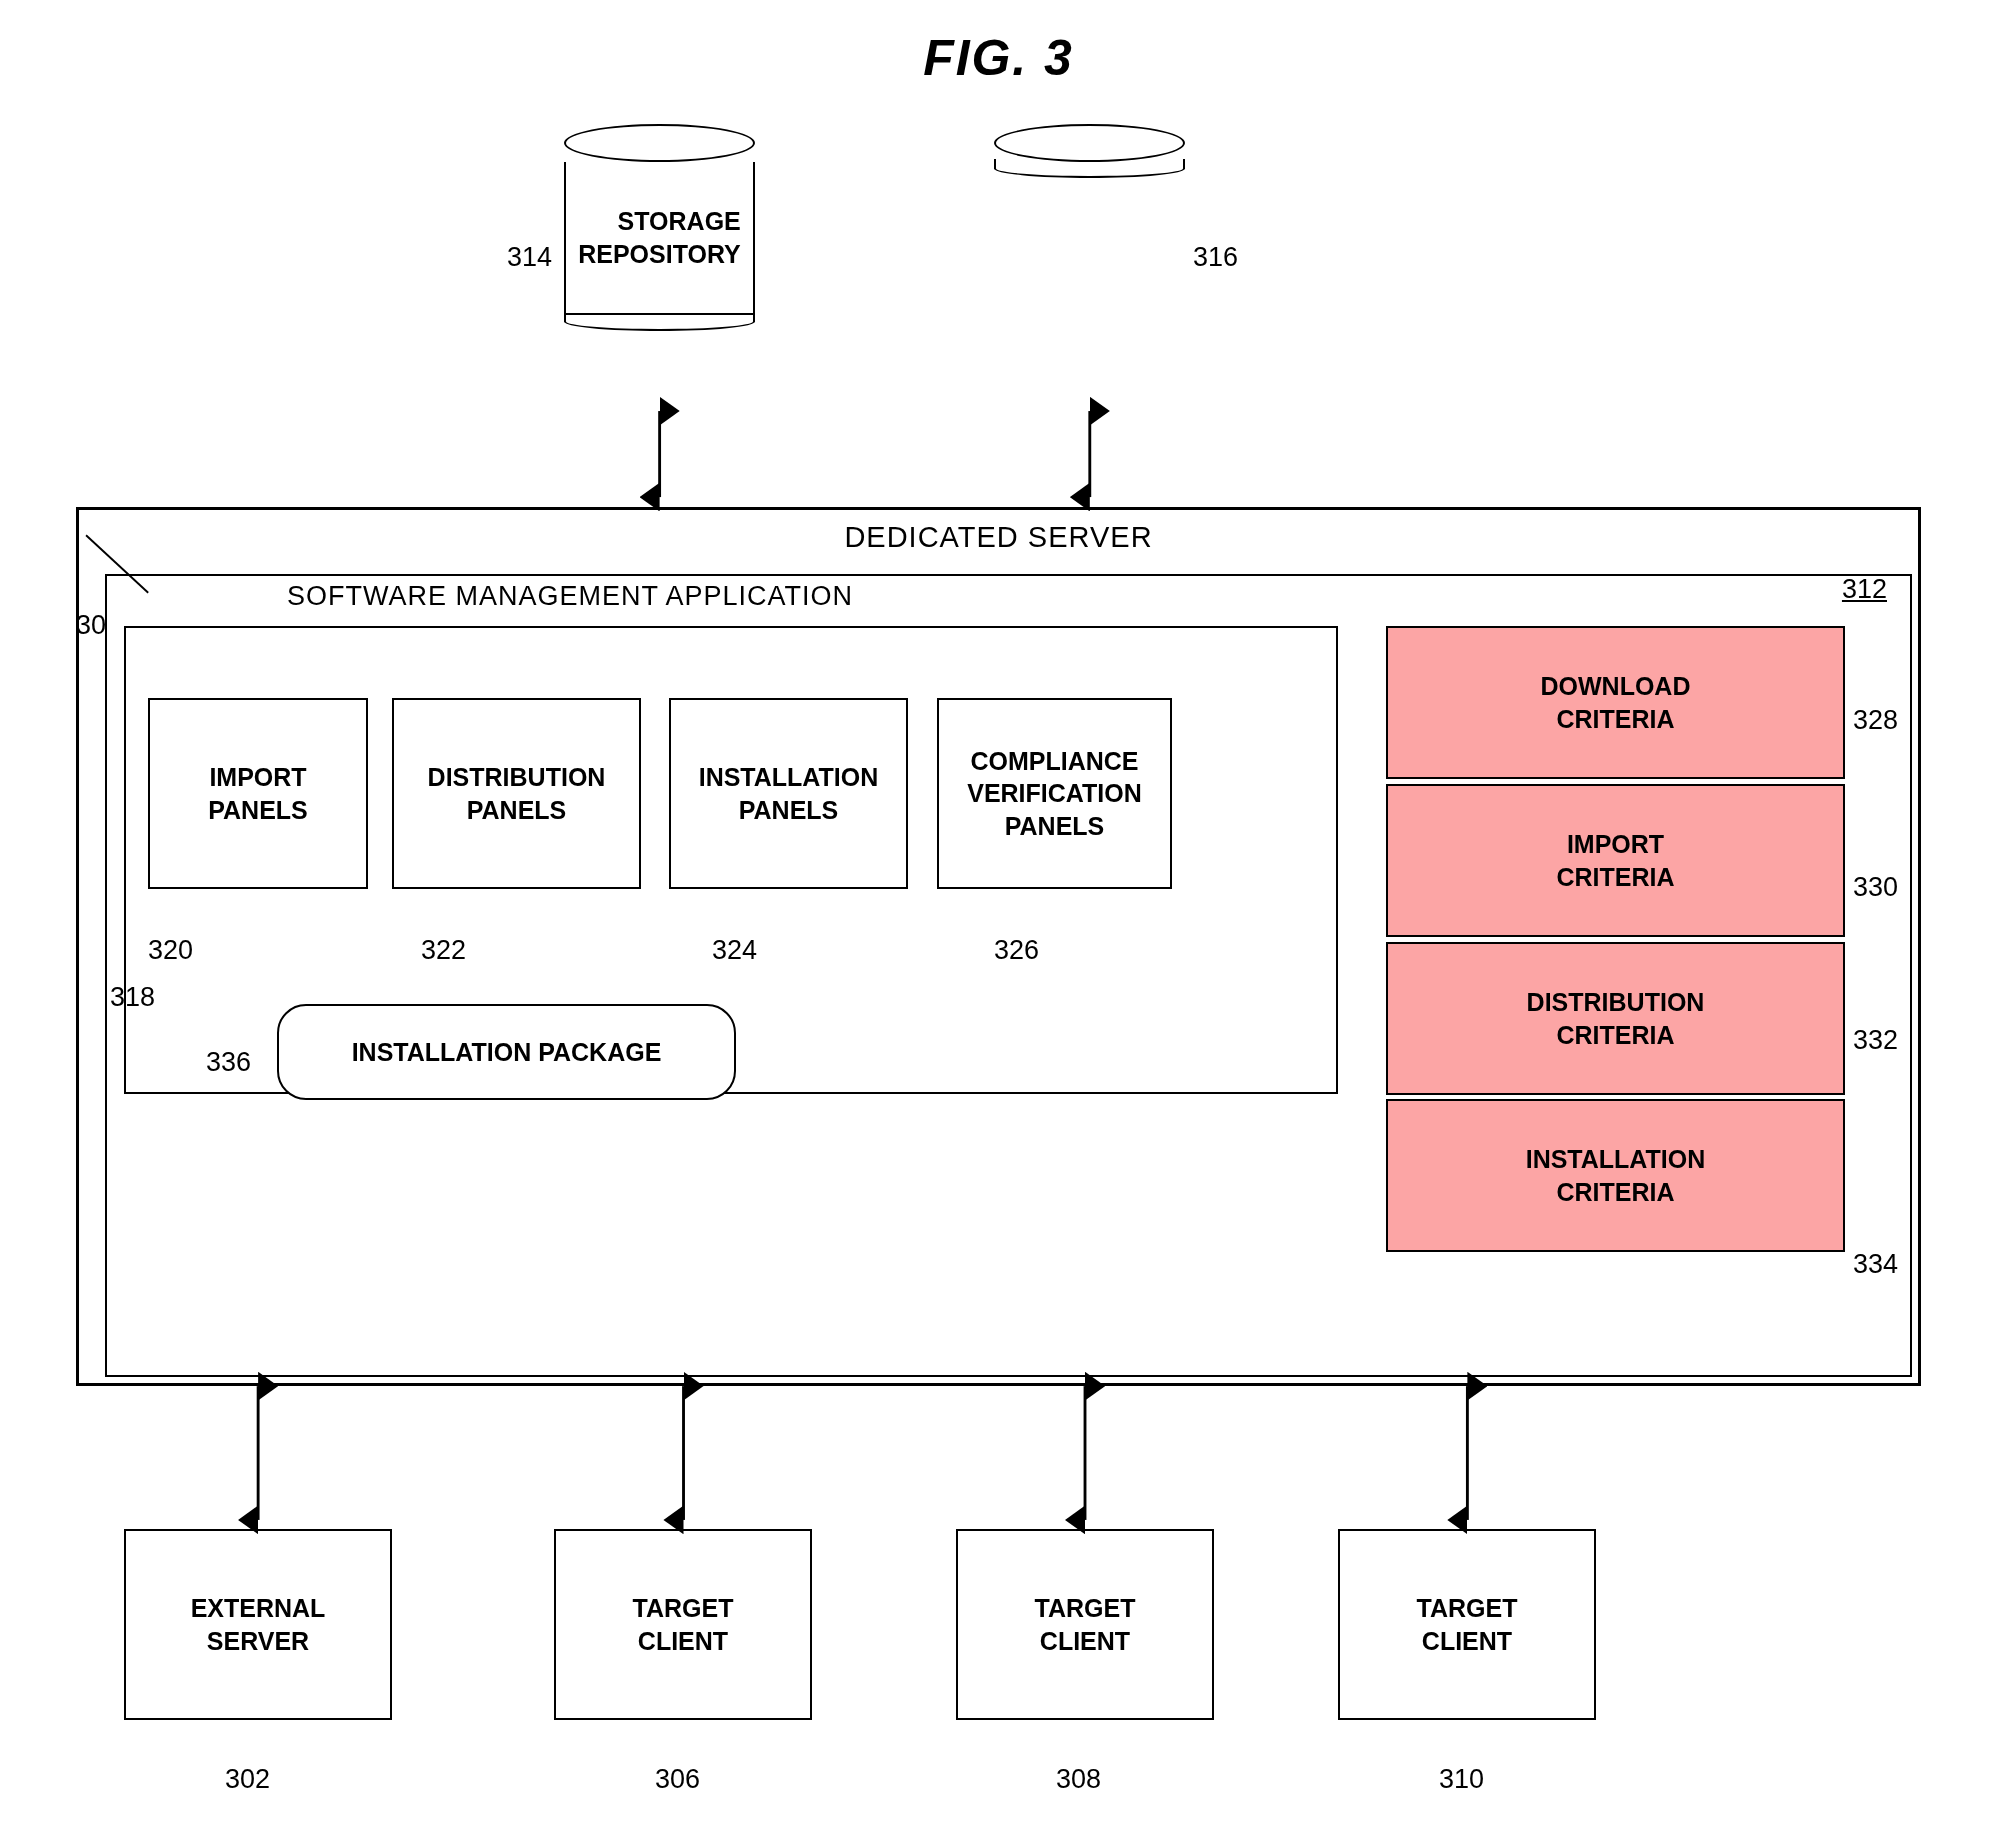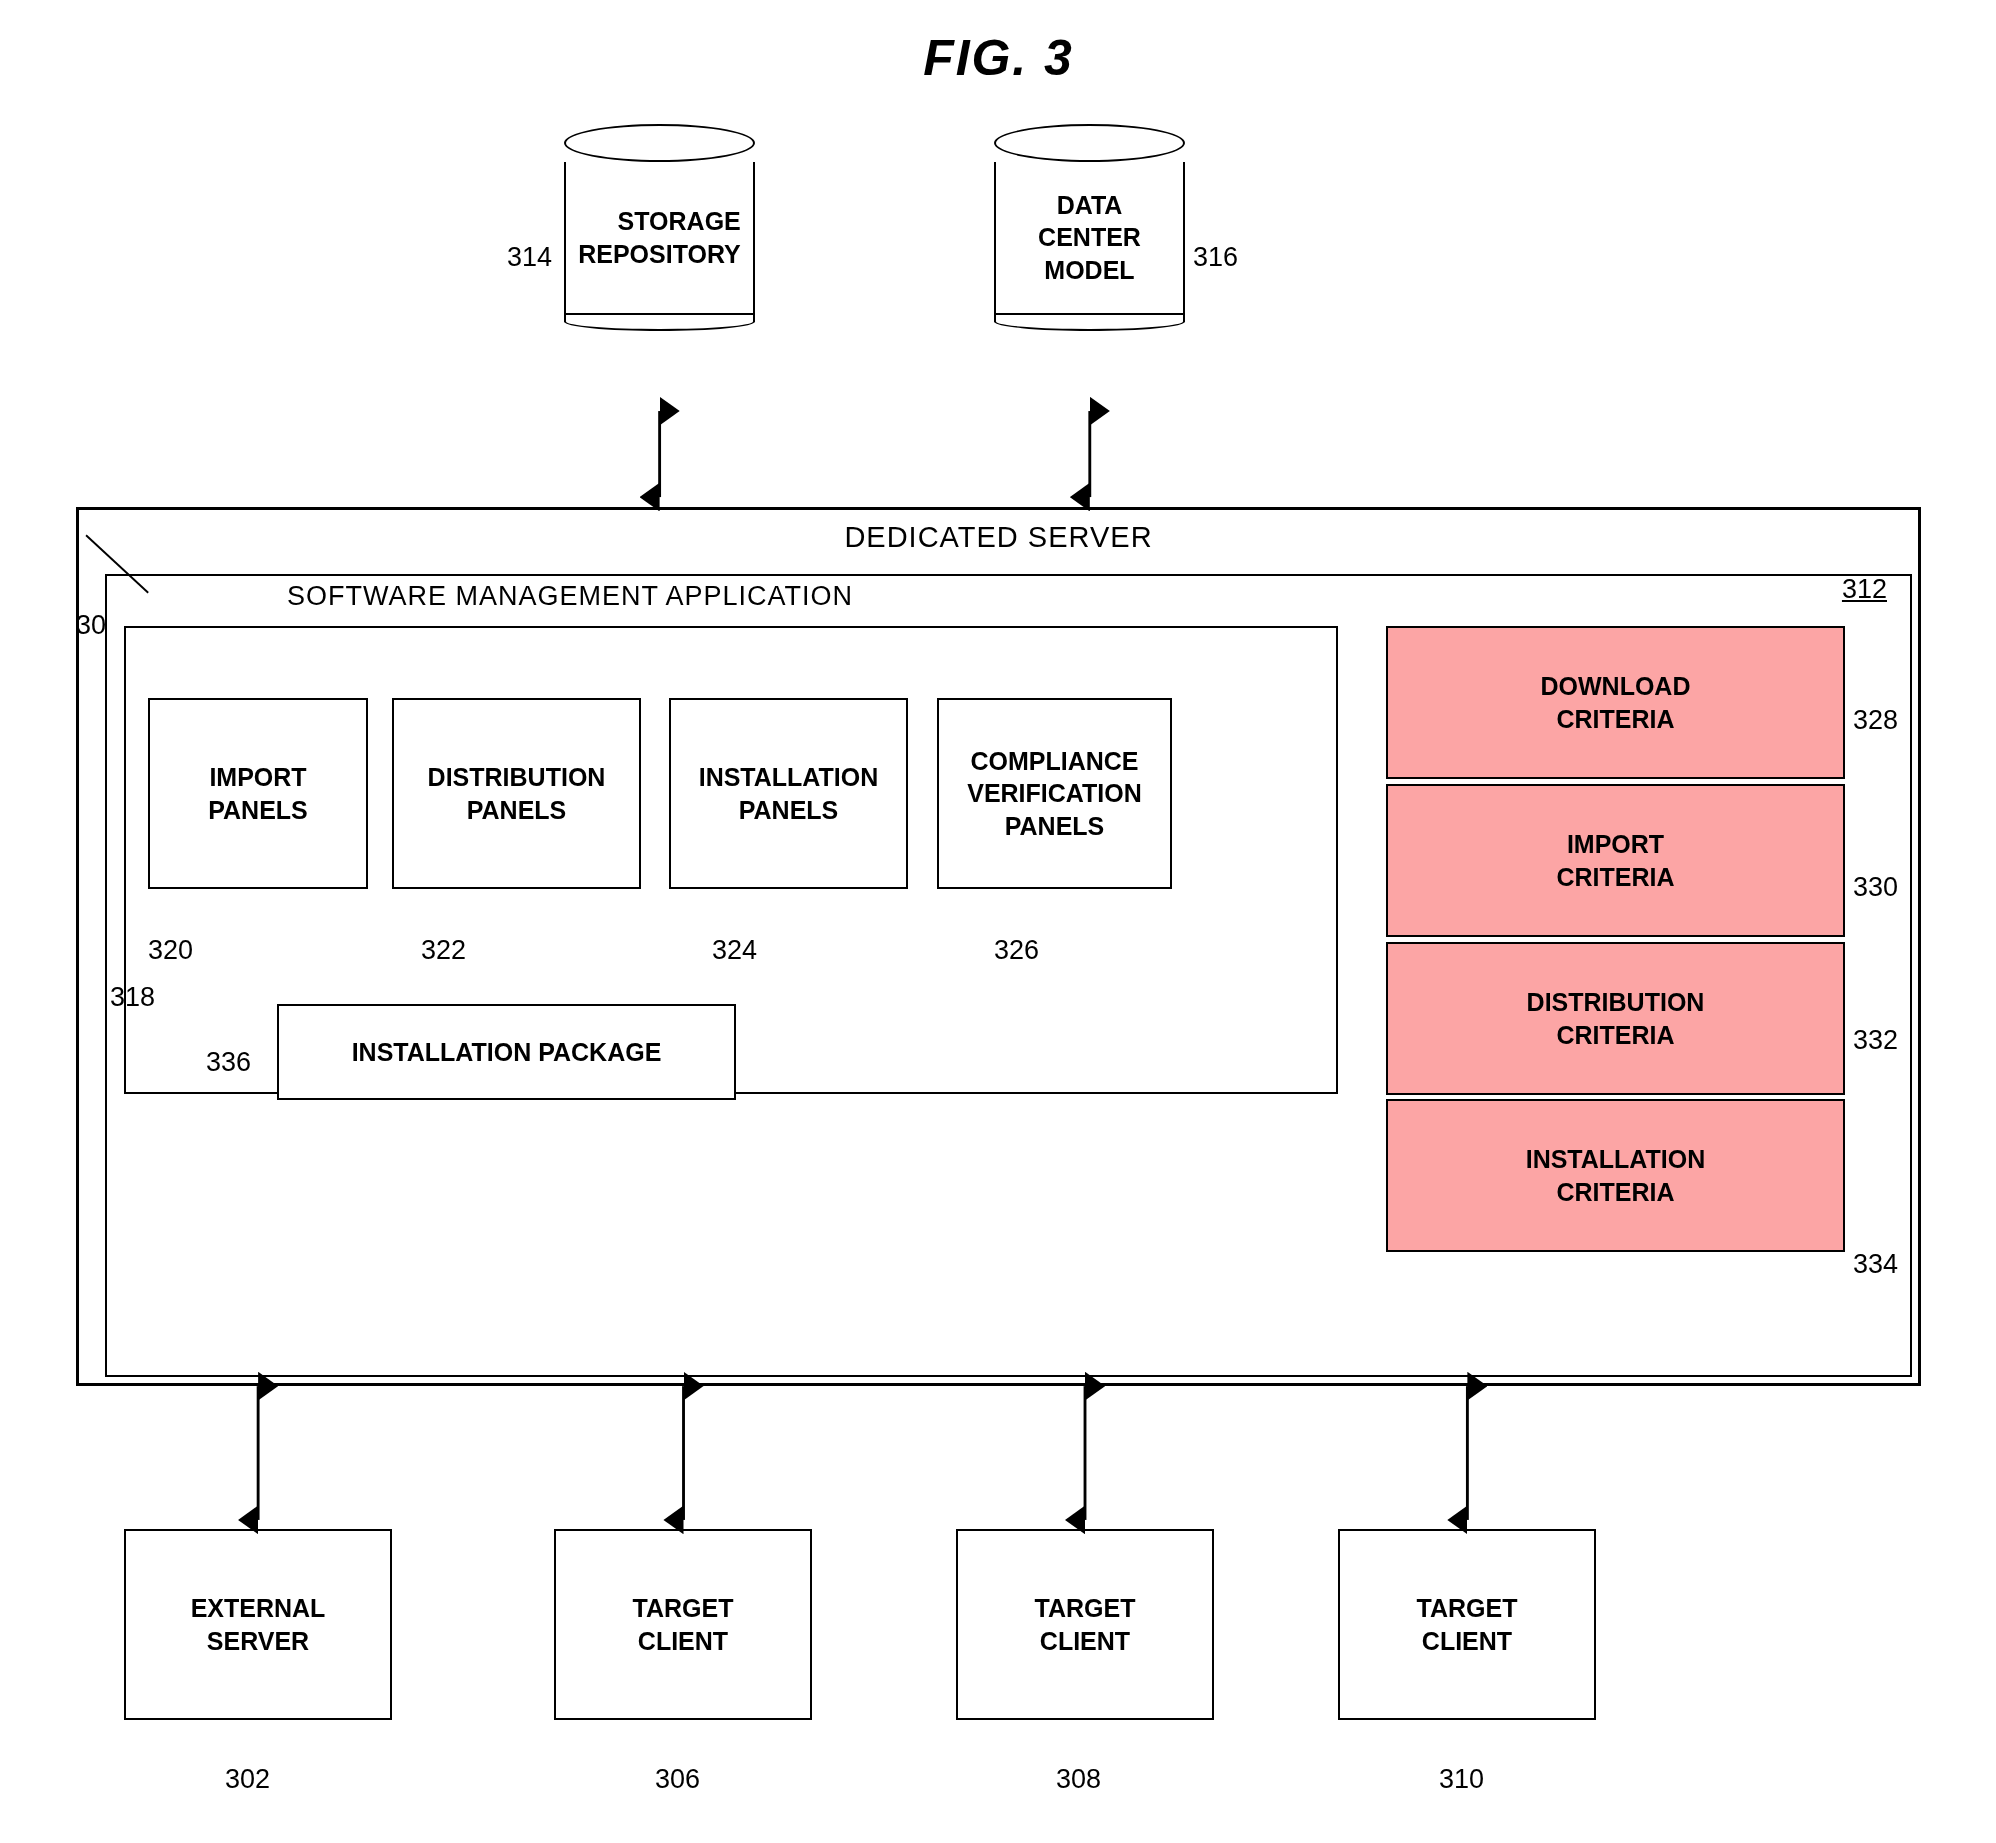--- a/index.html
+++ b/index.html
@@ -230,25 +230,20 @@
     <div class="cylinder-top"></div>
     <div class="cylinder-body">
       <span style="white-space:pre-line;text-align:right;">STORAGE
 REPOSITORY</span>
     </div>
     <div class="cylinder-bottom-cap"></div>
   </div>
 
   <div class="cylinder" style="left: 994px; top: 124px;">
     <div class="cylinder-top"></div>
-    <div class="cylinder-body">
-      <span style="white-space:pre-line;">DATA
-CENTER
-MODEL</span>
-    </div>
     <div class="cylinder-bottom-cap"></div>
   </div>
 
   <div class="ref-num" style="left: 507px; top: 206px;">314</div>
   <div class="ref-num" style="left: 1193px; top: 206px;">316</div>
 
   <div class="dedicated-server-box"></div>
   <div class="dedicated-server-label">DEDICATED SERVER</div>
   <div class="ref-num" style="left: 76px; top: 574px;">304</div>
 
@@ -302,21 +297,21 @@
 CRITERIA</span>
   </div>
   <div class="ref-num" style="left: 1853px; top: 989px;">332</div>
 
   <div class="criteria-box" style="top: 1099px; left: 1386px; width: 459px; height: 153px;">
     <span style="white-space:pre-line;">INSTALLATION
 CRITERIA</span>
   </div>
   <div class="ref-num" style="left: 1853px; top: 1213px;">334</div>
 
-  <div class="install-pkg-box" style="top: 1004px; left: 277px; width: 459px; height: 96px;">
+  <div class="install-pkg-box" style="top: 1004px; left: 277px; width: 459px; height: 96px; border-radius: 29px;">
     <span style="white-space:pre-line;">INSTALLATION PACKAGE</span>
   </div>
   <div class="ref-num" style="left: 206px; top: 1011px;">336</div>
 
   <div class="bottom-box" style="top: 1529px; left: 124px; width: 268px; height: 191px;">
     <span style="white-space:pre-line;">EXTERNAL
 SERVER</span>
   </div>
   <div class="ref-num" style="left: 225px; top: 1728px;">302</div>
 

